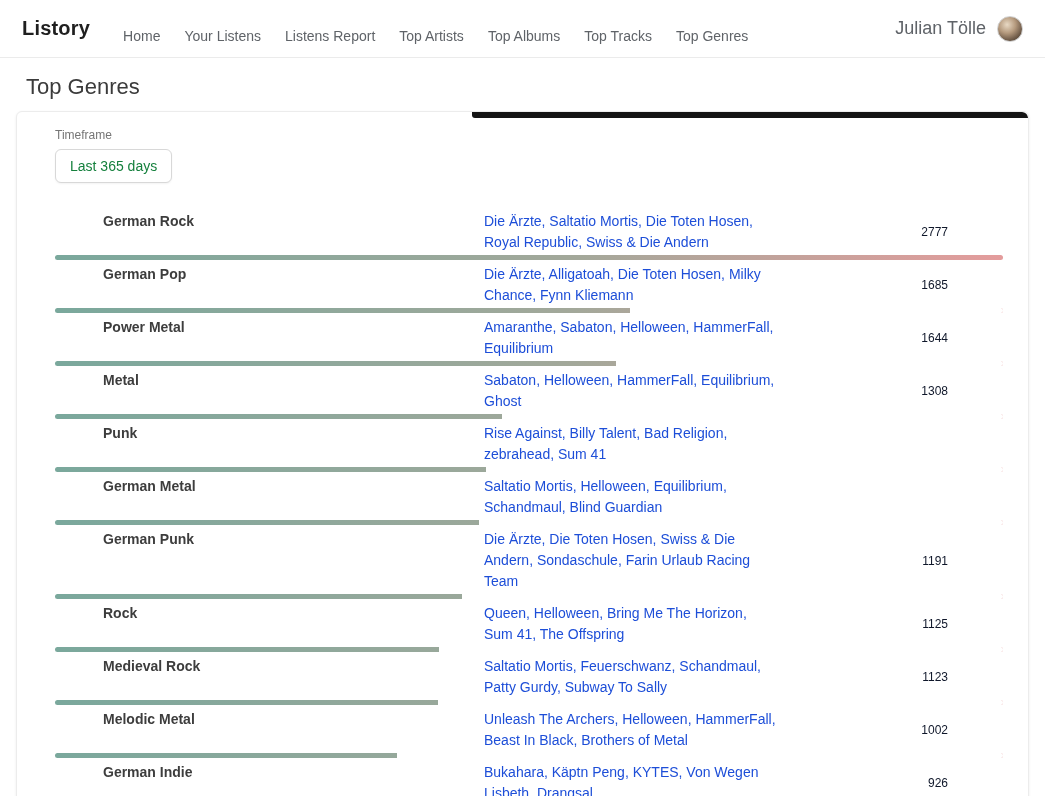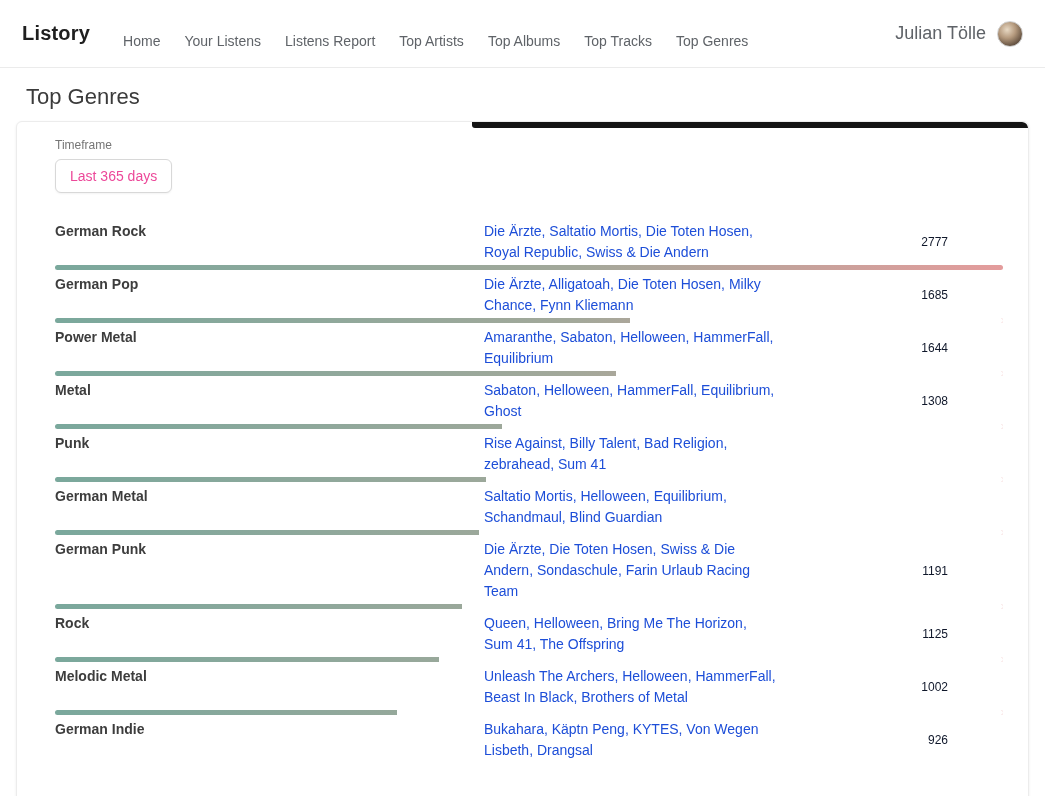--- a/index.html
+++ b/index.html
@@ -5,21 +5,21 @@
   * { margin:0; padding:0; box-sizing:border-box; }
   html, body {
     width:1045px; height:796px; overflow:hidden;
     background:#ffffff;
     font-family:"Liberation Sans","DejaVu Sans",sans-serif;
     color:#3c4043;
   }
   
   .navbar {
     display:flex; align-items:center;
-    height:68px; padding:0 22px;
+    height:58px; padding:0 22px;
     background:#fff; border-bottom:1px solid #ebebeb;
   }
   .logo {
     font-size:20px; font-weight:700; color:#1f1f1f;
     margin-right:22px; cursor:pointer; letter-spacing:0.2px;
   }
   .nav-links { display:flex; align-items:center; gap:2px; flex:1;margin-top:14px; }
   .nav-link {
     color:#5f6368; font-size:14px; padding:8px 11px;
     text-decoration:none; cursor:pointer; white-space:nowrap;
@@ -47,38 +47,38 @@
     padding:16px 25px 20px 38px;
     overflow:hidden;
   }
   .card-top-bar {
     position:absolute; top:0; left:45%; right:0; height:6px;
     border-top-right-radius:6px; border-bottom-left-radius:3px;
     cursor:pointer;
   }
   .tf-label { font-size:12px; color:#757575; margin-bottom:7px; }
   .tf-button {
-    display:inline-block; font-size:14px; color:#ec4899;
+    display:inline-block; font-size:14px; color:#15803d;
     background:#fff; border:1px solid #d8d8d8; border-radius:6px;
     padding:8px 14px; cursor:pointer;
     box-shadow:0 1px 2px rgba(0,0,0,0.05);
     font-family:inherit;
   }
   
   .genres { margin-top:26px; }
   .genre-row {
     position:relative;
     display:grid;
     grid-template-columns:429px 292px 1fr;
     padding:2px 0 9px 0;
     min-height:53px;
   }
   .genre-name {
     font-size:14px; font-weight:700; color:#3d3d3d;
-    align-self:start; padding-top:2px; padding-right:20px;
+    align-self:start; padding-top:2px; padding-right:20px;margin-left:48px;
   }
   .genre-artists {
     font-size:14px; color:#1d4ed8; line-height:21px; align-self:start;
   }
   .genre-count {
     font-size:12px; color:#0f172a; text-align:right;
     align-self:center; padding-right:55px;
   }
   .bar-track {
     position:absolute; left:0; right:0; bottom:2px; height:5px;
@@ -180,20 +180,28 @@
 
   <div class="genre-row">
     <div class="genre-name">Rock</div>
     <div class="genre-artists">Queen, Helloween, Bring Me The Horizon, Sum 41, The Offspring</div>
     <div class="genre-count">1125</div>
     <div class="bar-track" style="background: linear-gradient(90deg, rgb(122, 168, 156) 0%, rgb(163, 168, 154) 55%, rgb(228, 156, 156) 100%);">
       <div class="bar-cover" style="width: 59.4887%;"></div>
     </div>
   </div>
 
+  <div class="genre-row">
+    <div class="genre-name">Medieval Rock</div>
+    <div class="genre-artists">Saltatio Mortis, Feuerschwanz, Schandmaul, Patty Gurdy, Subway To Sally</div>
+    <div class="genre-count">1123</div>
+    <div class="bar-track" style="background: linear-gradient(90deg, rgb(122, 168, 156) 0%, rgb(163, 168, 154) 55%, rgb(228, 156, 156) 100%);">
+      <div class="bar-cover" style="width: 59.5607%;"></div>
+    </div>
+  </div>
 
   <div class="genre-row">
     <div class="genre-name">Melodic Metal</div>
     <div class="genre-artists">Unleash The Archers, Helloween, HammerFall, Beast In Black, Brothers of Metal</div>
     <div class="genre-count">1002</div>
     <div class="bar-track" style="background: linear-gradient(90deg, rgb(122, 168, 156) 0%, rgb(163, 168, 154) 55%, rgb(228, 156, 156) 100%);">
       <div class="bar-cover" style="width: 63.9179%;"></div>
     </div>
   </div>
 

